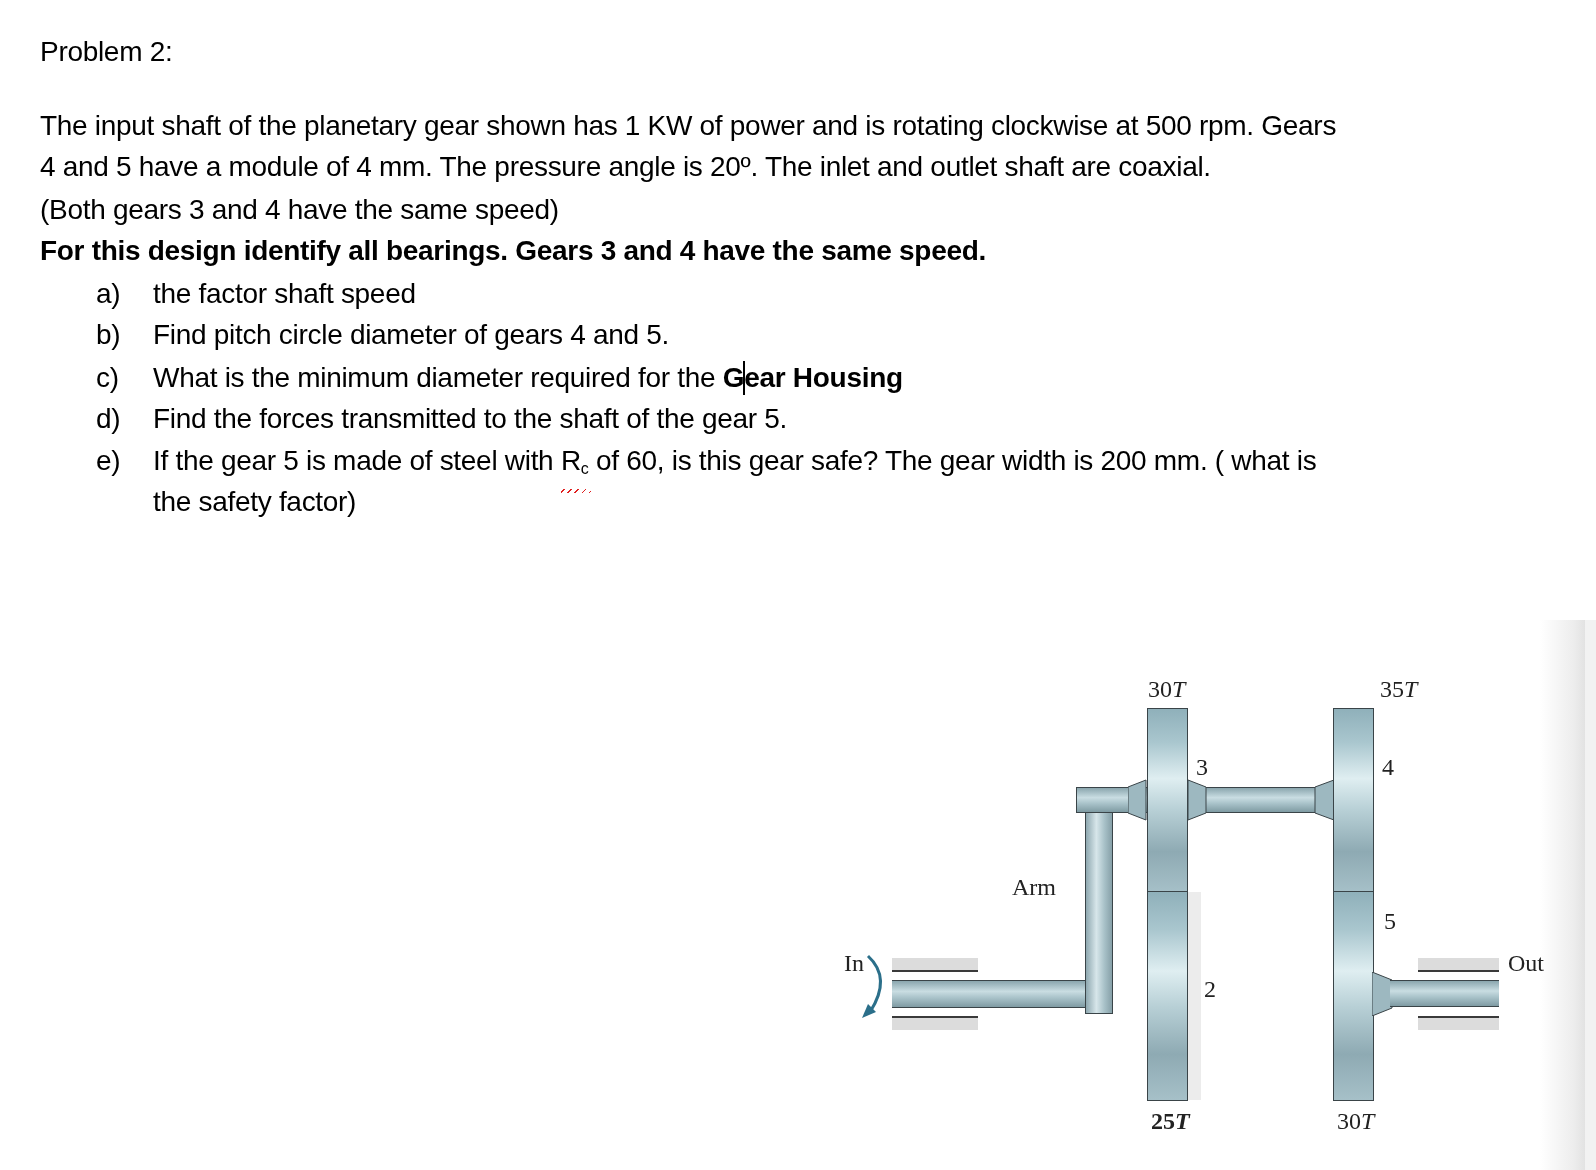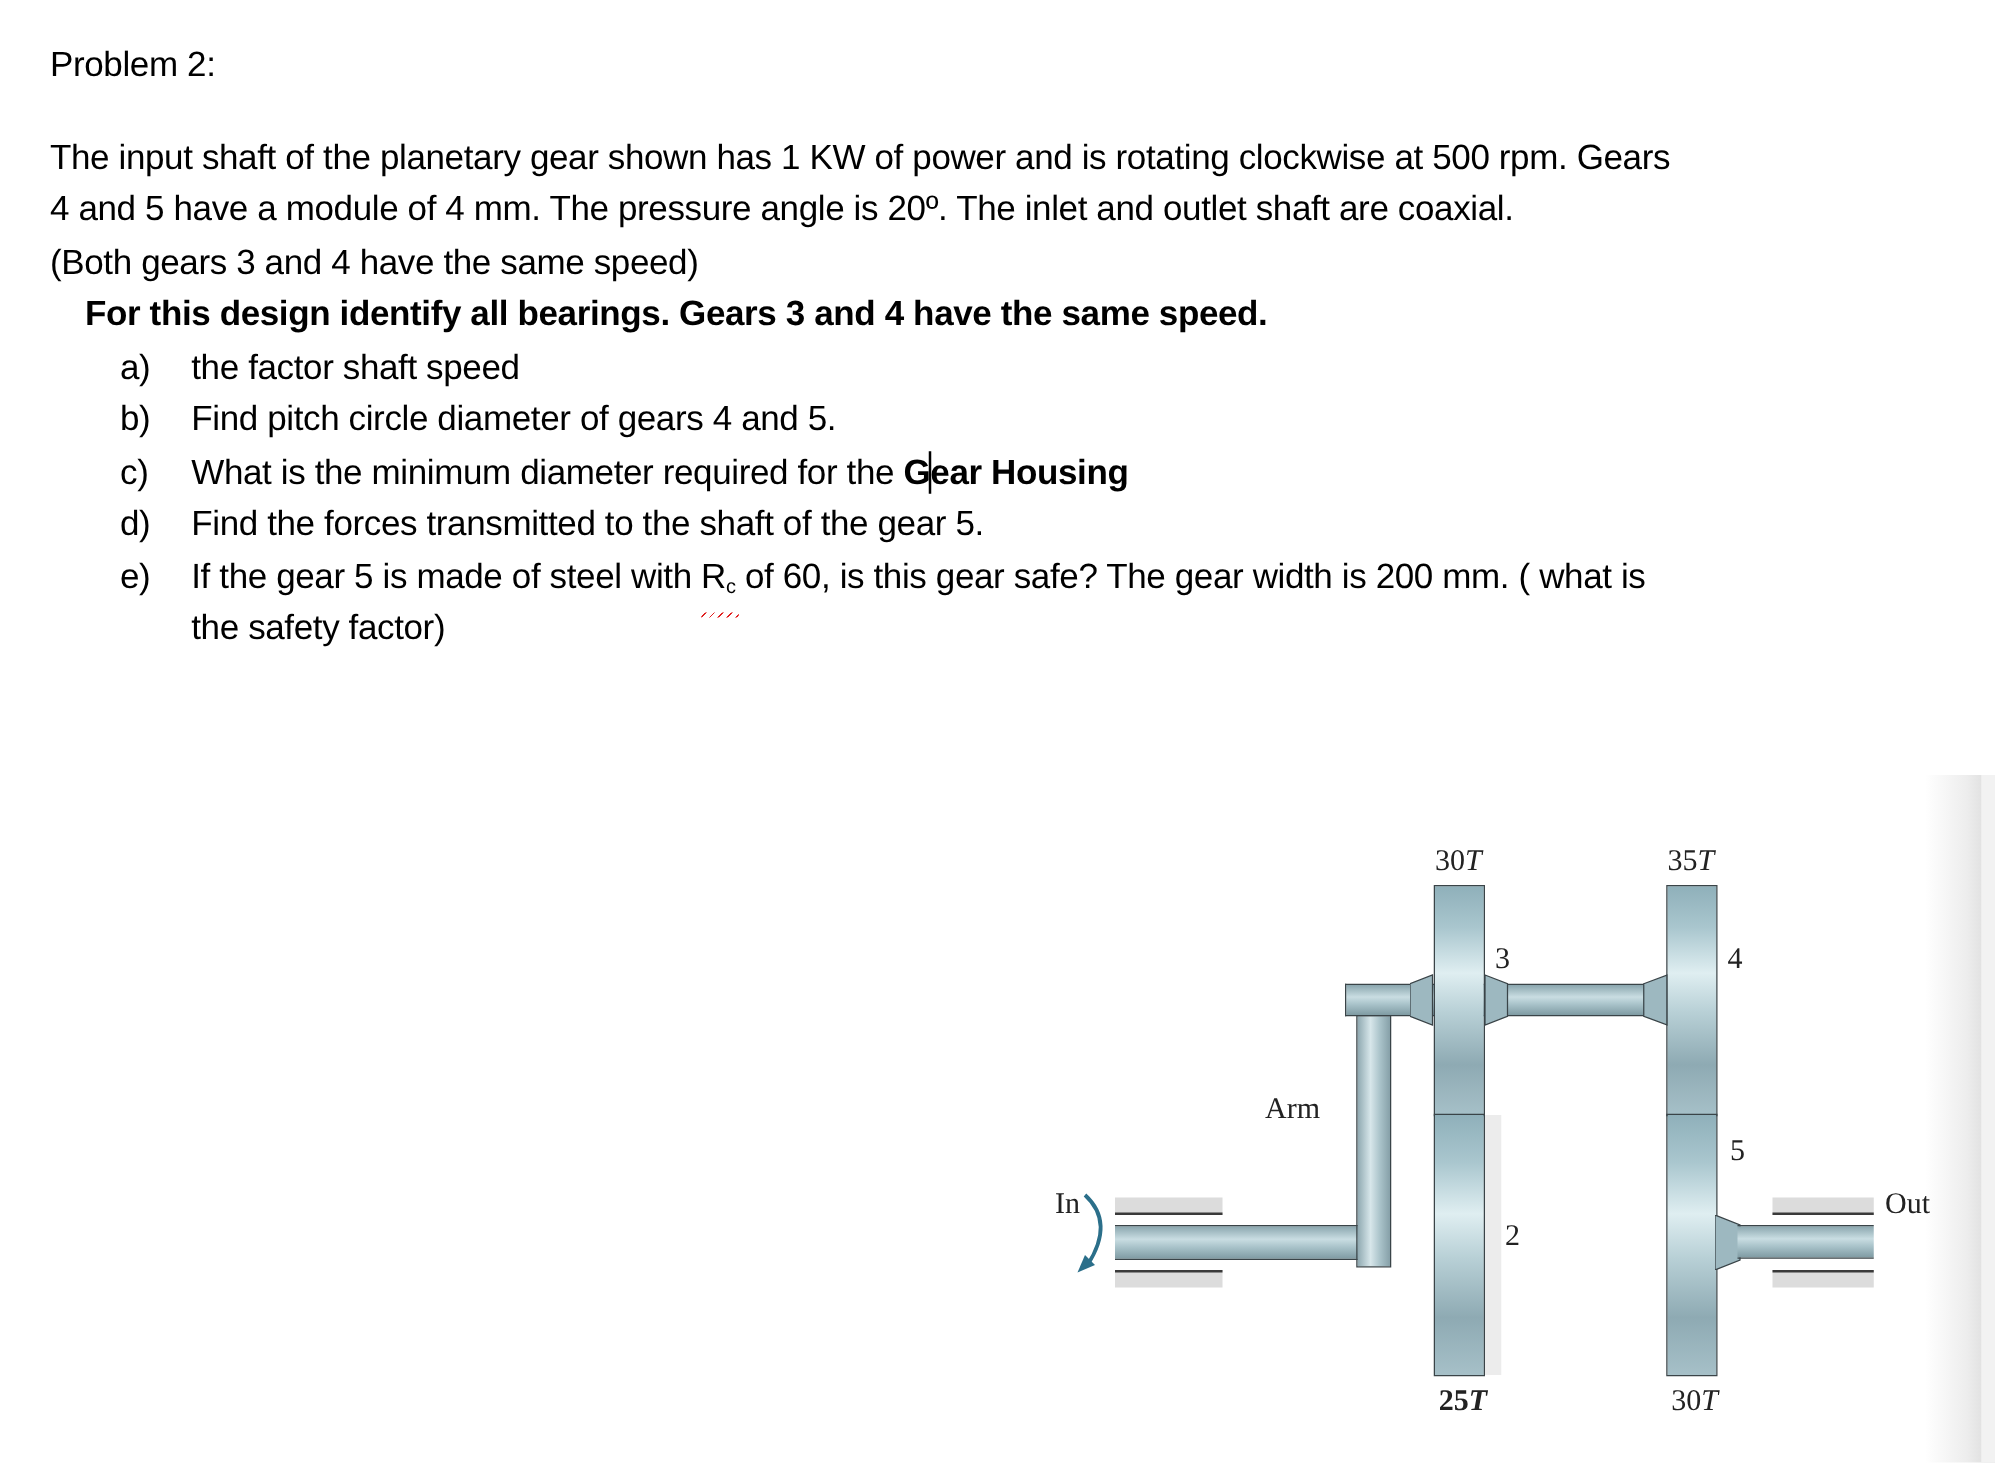--- a/index.html
+++ b/index.html
@@ -39,21 +39,21 @@
 </style>
 </head>
 <body>
 
 <div class="doc">
   <div class="line" style="top:4px;">Problem 2:</div>
 
   <div class="line" style="top:78px;">The input shaft of the planetary gear shown has 1 KW of power and is rotating clockwise at 500 rpm. Gears</div>
   <div class="line" style="top:119px;">4 and 5 have a module of 4 mm. The pressure angle is 20º.  The inlet and outlet shaft are coaxial.</div>
   <div class="line" style="top:162px;">(Both gears 3 and 4 have the same speed)</div>
-  <div class="line bold" style="top:203px;margin-left:28px;">For this design identify all bearings.  Gears 3 and 4 have the same speed.</div>
+  <div class="line bold" style="top:203px;">For this design identify all bearings.  Gears 3 and 4 have the same speed.</div>
 
   <div class="line" style="top:246px; width:1520px;">
     <span class="li-label">a)</span>
     <span class="li-text">the factor shaft speed</span>
   </div>
   <div class="line" style="top:287px; width:1520px;">
     <span class="li-label">b)</span>
     <span class="li-text">Find pitch circle diameter of gears 4 and 5.</span>
   </div>
   <div class="line" style="top:330px; width:1520px;">
@@ -106,21 +106,21 @@
   <div class="steel-h" style="left:1390px; top:980px; width:109px; height:27px;"></div>
   <div class="bearing" style="left:1418px; top:958px; width:81px; height:12px;"></div>
   <div class="bearing bottom" style="left:1418px; top:1016px; width:81px; height:12px;"></div>
 
   <svg style="position:absolute; left:858px; top:950px;" width="40" height="76">
     <path d="M10 6 Q34 28 12 62" fill="none" stroke="#2b6f8a" stroke-width="3"></path>
     <path d="M4 68 L10 54 L18 62 Z" fill="#2b6f8a"></path>
   </svg>
 
   <div class="dlabel" style="left:1148px; top:676px;"><span>30</span><i>T</i></div>
-  <div class="dlabel" style="left:1334px; top:676px;"><span>35</span><i>T</i></div>
+  <div class="dlabel" style="left:1380px; top:676px;"><span>35</span><i>T</i></div>
   <div class="dlabel" style="left:1151px; top:1108px;font-weight:bold;"><span>25</span><i>T</i></div>
   <div class="dlabel" style="left:1337px; top:1108px;"><span>30</span><i>T</i></div>
 
   <div class="dlabel" style="left:1196px; top:754px;">3</div>
   <div class="dlabel" style="left:1382px; top:754px;">4</div>
   <div class="dlabel" style="left:1204px; top:976px;">2</div>
   <div class="dlabel" style="left:1384px; top:908px;">5</div>
 
   <div class="dlabel" style="left:1012px; top:874px;">Arm</div>
   <div class="dlabel" style="left:844px; top:950px;">In</div>

